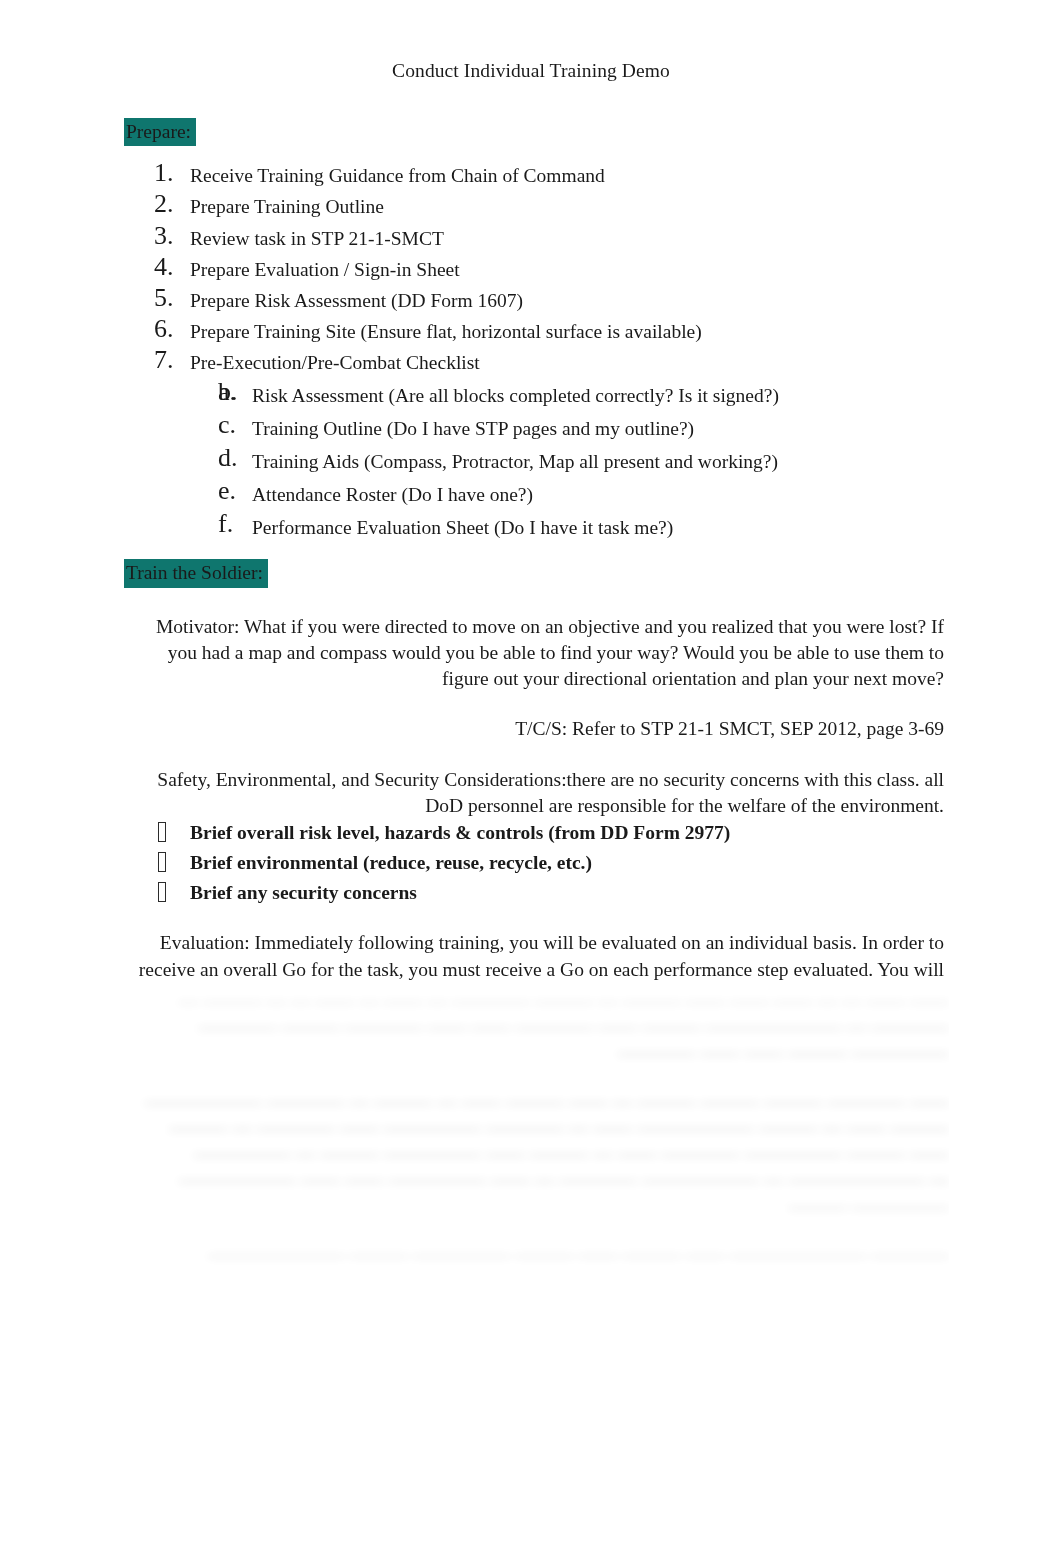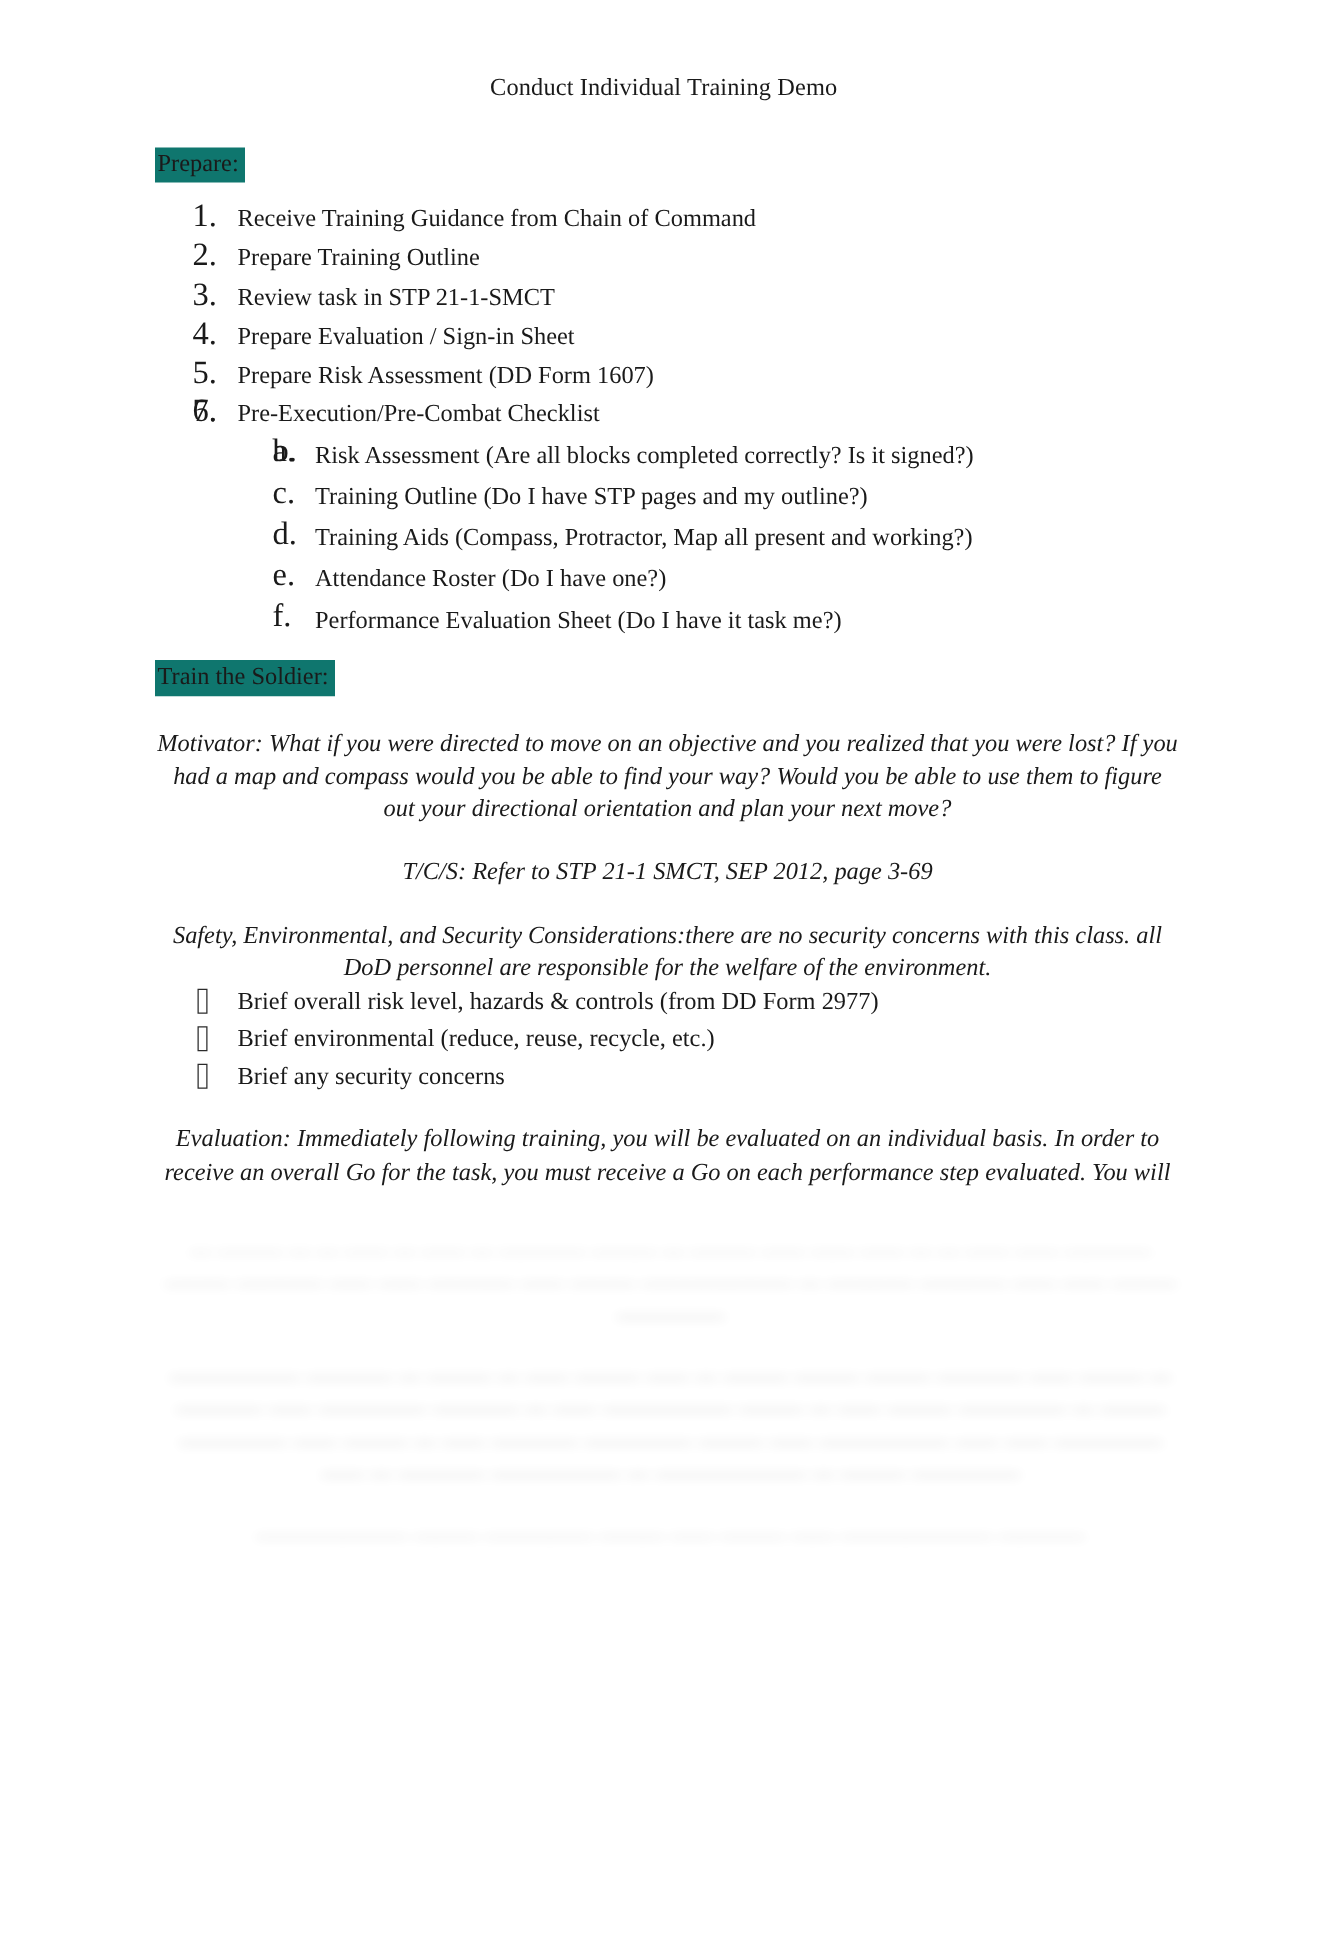--- a/index.html
+++ b/index.html
@@ -89,37 +89,37 @@
     font-size: 26px;
     line-height: 1.25;
     width: 40px;
   }
 
   
   .para {
     font-size: 19.5px;
     line-height: 1.345;
     margin: 0;
-    text-align: center;
-    font-style: italic;
+    text-align: right;
   }
   .spacer-para { margin-top: 24px; }
 
   
   ul.wing-list {
     list-style: none;
     margin: 0;
     padding: 0;
   }
   ul.wing-list > li {
     position: relative;
     padding-left: 66px;
     margin-bottom: 3px;
     font-size: 19.5px;
     line-height: 1.39;
+    font-weight: bold;
   }
   ul.wing-list > li .wbullet {
     position: absolute;
     left: 34px;
     top: 3px;
     display: inline-block;
     width: 8px;
     height: 20px;
     border: 1.3px solid #2b2b2b;
     box-sizing: border-box;
@@ -180,20 +180,21 @@
       <li>
         <span class="marker">4.</span>
         <span>Prepare Evaluation / Sign-in Sheet</span>
       </li>
       <li>
         <span class="marker">5.</span>
         <span>Prepare Risk Assessment (DD Form 1607)</span>
       </li>
       <li>
         <span class="marker">6.</span>
+        <span>Prepare Training Site (Ensure flat, horizontal surface is available)</span>
       </li>
       <li>
         <span class="marker">7.</span>
         <span>Pre-Execution/Pre-Combat Checklist</span>
       </li>
     </ol>
 
     
     <ol class="alpha-list">
       <li>

